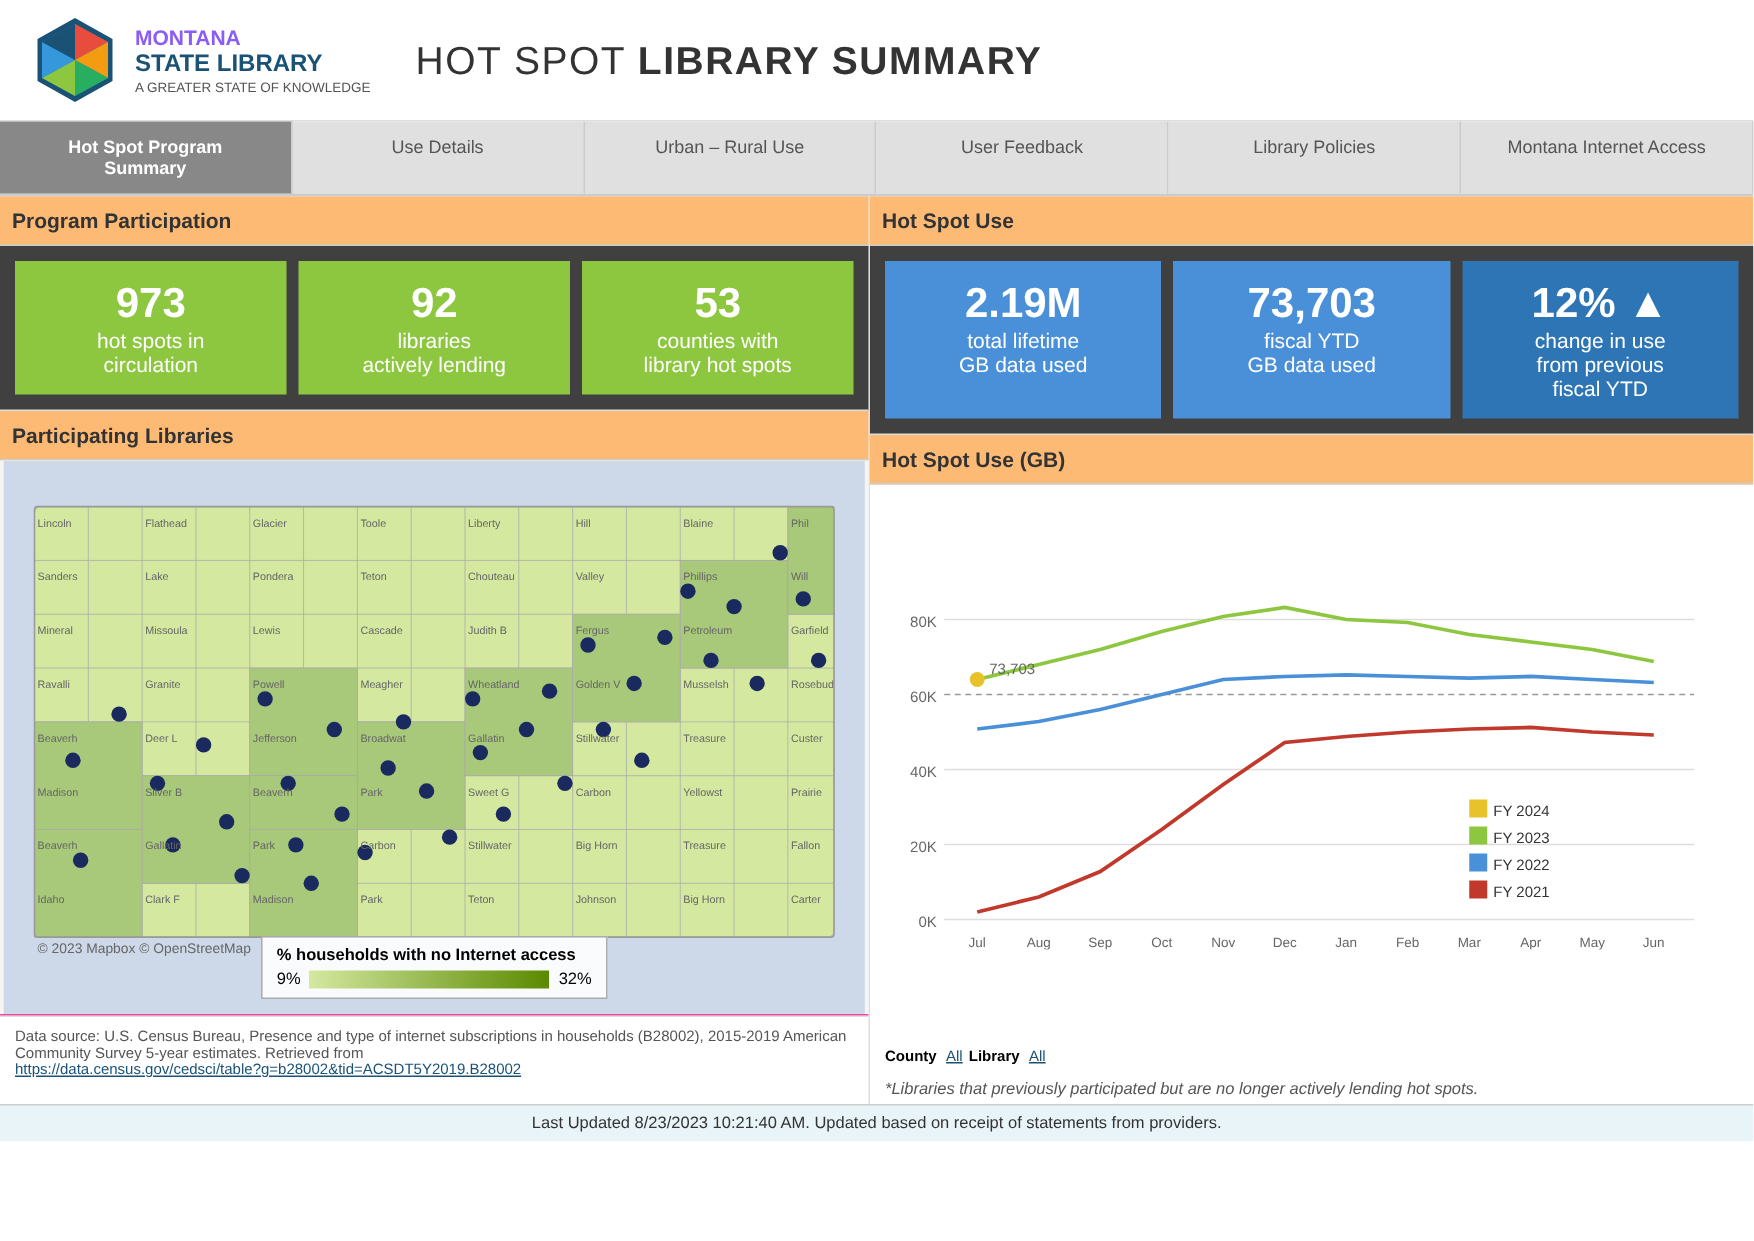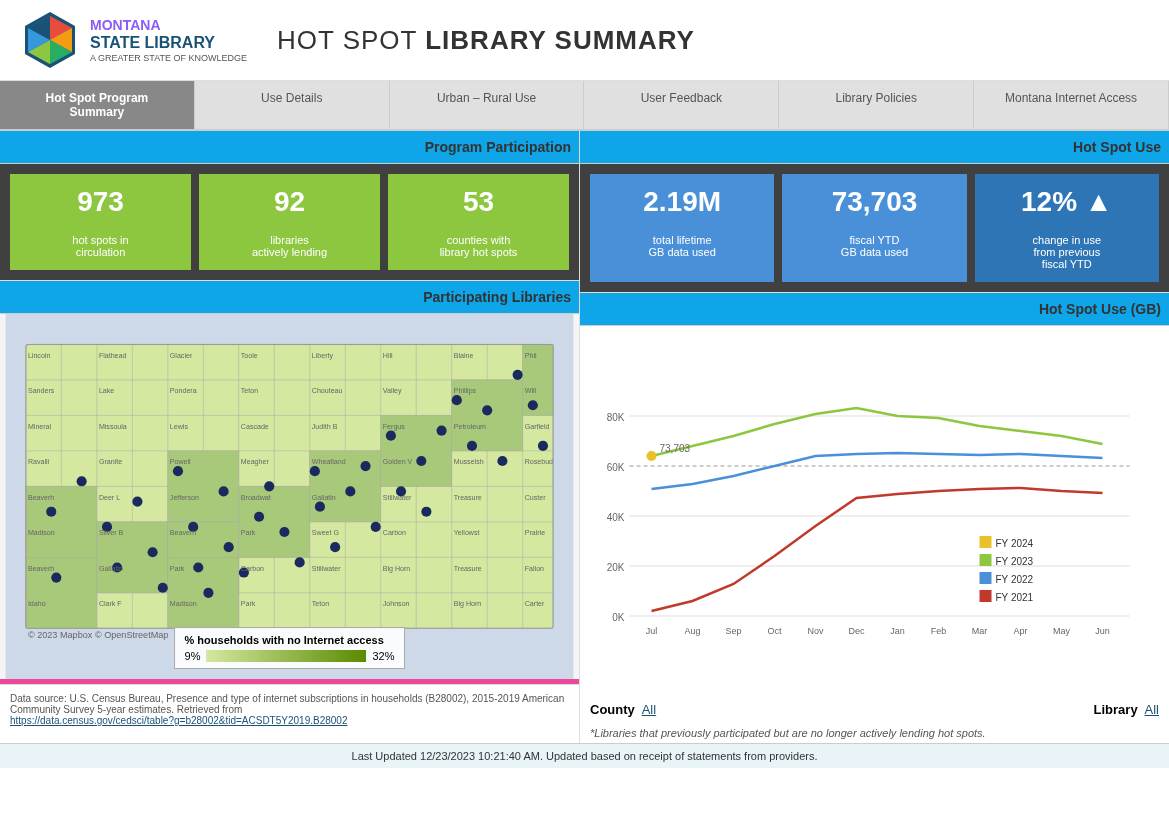--- a/index.html
+++ b/index.html
@@ -20,49 +20,49 @@
     .nav-tabs { display: flex; border-bottom: 2px solid #ccc; background: #f0f0f0; }
     .nav-tab { padding: 10px 20px; cursor: pointer; border-right: 1px solid #ccc; font-size: 12px; color: #555; background: #e0e0e0; flex: 1; text-align: center; }
     .nav-tab.active { background: #888; color: #fff; font-weight: bold; }
 
     
     .main-content { display: flex; gap: 0; }
     .left-panel { width: 580px; border-right: 1px solid #ddd; }
     .right-panel { flex: 1; }
 
     
-    .section-header { background: #0ea5e9; text-align: right; padding: 8px; font-weight: bold; font-size: 14px; color: #333; border-bottom: 1px solid #ccc; }
+    .section-header { background: #fdba74; text-align: left; padding: 8px; font-weight: bold; font-size: 14px; color: #333; border-bottom: 1px solid #ccc; }
 
     
     .kpi-row { display: flex; gap: 8px; padding: 10px; background: #404040; border-bottom: 1px solid #ddd; }
     .kpi-box { flex: 1; padding: 12px 8px; text-align: center; color: #fff; }
     .kpi-box.green { background: #8dc63f; }
     .kpi-box.blue { background: #4a90d9; }
     .kpi-box.blue-dark { background: #2e75b6; }
     .kpi-box .kpi-num { font-size: 28px; font-weight: 900; }
-    .kpi-box .kpi-label { font-size: 11px; margin-top: 16px; }
-
-    
-    .map-container { position: relative; background: #f5f5f5; border-bottom: 5px solid #ec4899; height: 370px; overflow: hidden; }
+    .kpi-box .kpi-label { font-size: 14px; margin-top: 1px; }
+
+    
+    .map-container { position: relative; background: #f5f5f5; border-bottom: 1px solid #ec4899; height: 370px; overflow: hidden; }
     .map-legend { position: absolute; bottom: 10px; left: 50%; transform: translateX(-50%); background: rgba(255,255,255,0.9); border: 1px solid #aaa; padding: 6px 10px; font-size: 11px; }
     .legend-bar { display: flex; align-items: center; gap: 6px; margin-top: 4px; }
     .legend-gradient { width: 160px; height: 12px; background: linear-gradient(to right, #d4e8a0, #5a8a00); }
 
     
     .montana-map { width: 100%; height: 100%; }
 
     
     .chart-container { padding: 10px; height: 370px; position: relative; }
 
     
     .data-source { padding: 8px 10px; font-size: 10px; color: #555; border-top: 1px solid #ddd; }
     .data-source a { color: #1a5276; }
 
     
-    .chart-filters { display: flex; gap: 16px; padding: 6px 10px; font-size: 13px; align-items: center; justify-content: space-between; }
+    .chart-filters { display: flex; gap: 4px; padding: 6px 10px; font-size: 10px; align-items: center; }
     .filter-label { font-weight: bold; margin-right: 4px; }
     .filter-value { color: #1a5276; cursor: pointer; text-decoration: underline; }
 
     
     .chart-note { font-size: 11px; color: #555; padding: 4px 10px; font-style: italic; }
 
     
     .bottom-bar { background: #e8f4f8; text-align: center; padding: 6px; font-size: 11px; color: #333; border-top: 1px solid #ccc; }
 
     
@@ -385,14 +385,14 @@
         <span class="filter-label">Library</span>
         <span class="filter-value">All</span>
       </span>
     </div>
 
     <div class="chart-note">*Libraries that previously participated but are no longer actively lending hot spots.</div>
   </div>
 </div>
 
 <div class="bottom-bar">
-  <span>Last Updated 12/23/2023 10:21:40 AM. Updated based on receipt of statements from providers.</span>
+  <span>Last Updated 8/23/2023 10:21:40 AM. Updated based on receipt of statements from providers.</span>
 </div>
 
 </body></html>

